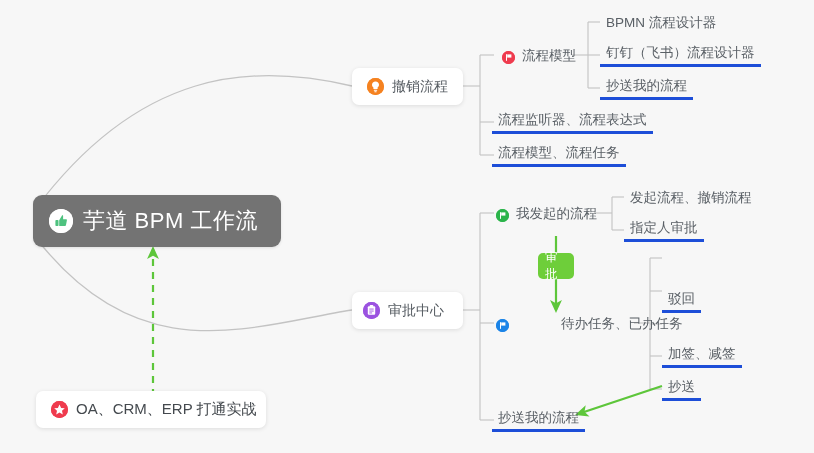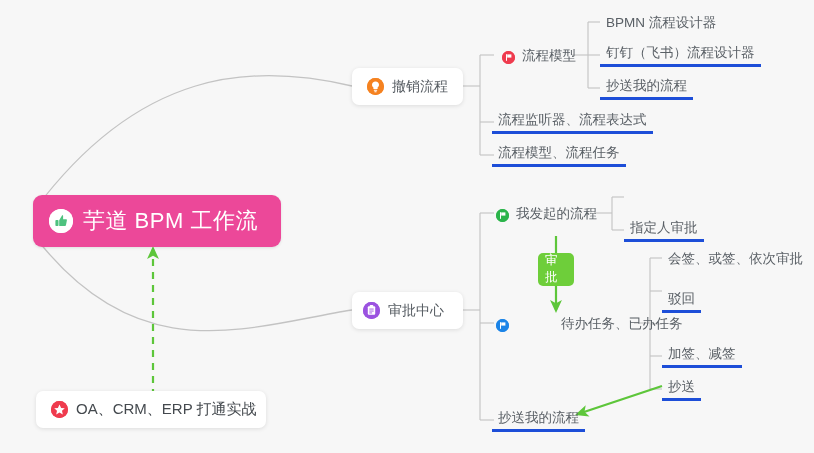--- a/index.html
+++ b/index.html
@@ -27,21 +27,21 @@
     width: 814px;
     height: 453px;
     pointer-events: none;
   }
 
   
   .root-node {
     position: absolute;
     left: 33px; top: 195px;
     width: 248px; height: 52px;
-    background: #ec4899;
+    background: #737373;
     border-radius: 9px;
     box-shadow: 0 1px 3px rgba(0,0,0,0.10);
     display: flex;
     align-items: center;
     padding-left: 16px;
     box-sizing: border-box;
   }
   .root-label {
     color: #ffffff;
     font-size: 22px;
@@ -269,42 +269,42 @@
     <span class="ico ico-sm ico-flag-green">
       <svg width="13" height="13" viewBox="0 0 13 13">
         <circle cx="6.5" cy="6.5" r="6.5" fill="#2bb44a"></circle>
         <rect x="4.0" y="3.2" width="1.0" height="6.6" fill="#ffffff"></rect>
         <path d="M5.2 3.4 L9.4 3.4 L9.4 6.6 L5.2 6.6 Z" fill="#ffffff"></path>
       </svg>
     </span>
     <span class="tl with-icon">我发起的流程</span>
   </div>
 
+  <div class="text-node no-rule" style="left:624px; top:184px; height:25px;">
+    <span class="tl">发起流程、撤销流程</span>
+  </div>
   <div class="text-node" style="left:624px; top:217px; height:25px;">
     <span class="tl">指定人审批</span>
   </div>
 
-  <div class="pill" style="left:538px; top:253px; width:36px; height:33px;align-items:flex-end;">
+  <div class="pill" style="left:538px; top:253px; width:36px; height:26px;">
     <span>审批</span>
   </div>
 
   <div class="text-node no-rule" style="left:490px; top:310px; height:25px;gap:45px;">
     <span class="ico ico-sm ico-flag-blue">
       <svg width="13" height="13" viewBox="0 0 13 13">
         <circle cx="6.5" cy="6.5" r="6.5" fill="#1b84e7"></circle>
         <rect x="4.0" y="3.2" width="1.0" height="6.6" fill="#ffffff"></rect>
         <path d="M5.2 3.4 L9.4 3.4 L9.4 6.6 L5.2 6.6 Z" fill="#ffffff"></path>
       </svg>
     </span>
     <span class="tl with-icon">待办任务、已办任务</span>
   </div>
 
-  <div class="text-node no-rule" style="left:662px; top:245px; height:25px;">
-    <span class="tl">会签、或签、依次审批</span>
-  </div>
   <div class="text-node" style="left:662px; top:288px; height:25px;">
     <span class="tl">驳回</span>
   </div>
   <div class="text-node" style="left:662px; top:343px; height:25px;">
     <span class="tl">加签、减签</span>
   </div>
   <div class="text-node" style="left:662px; top:376px; height:25px;">
     <span class="tl">抄送</span>
   </div>
 

